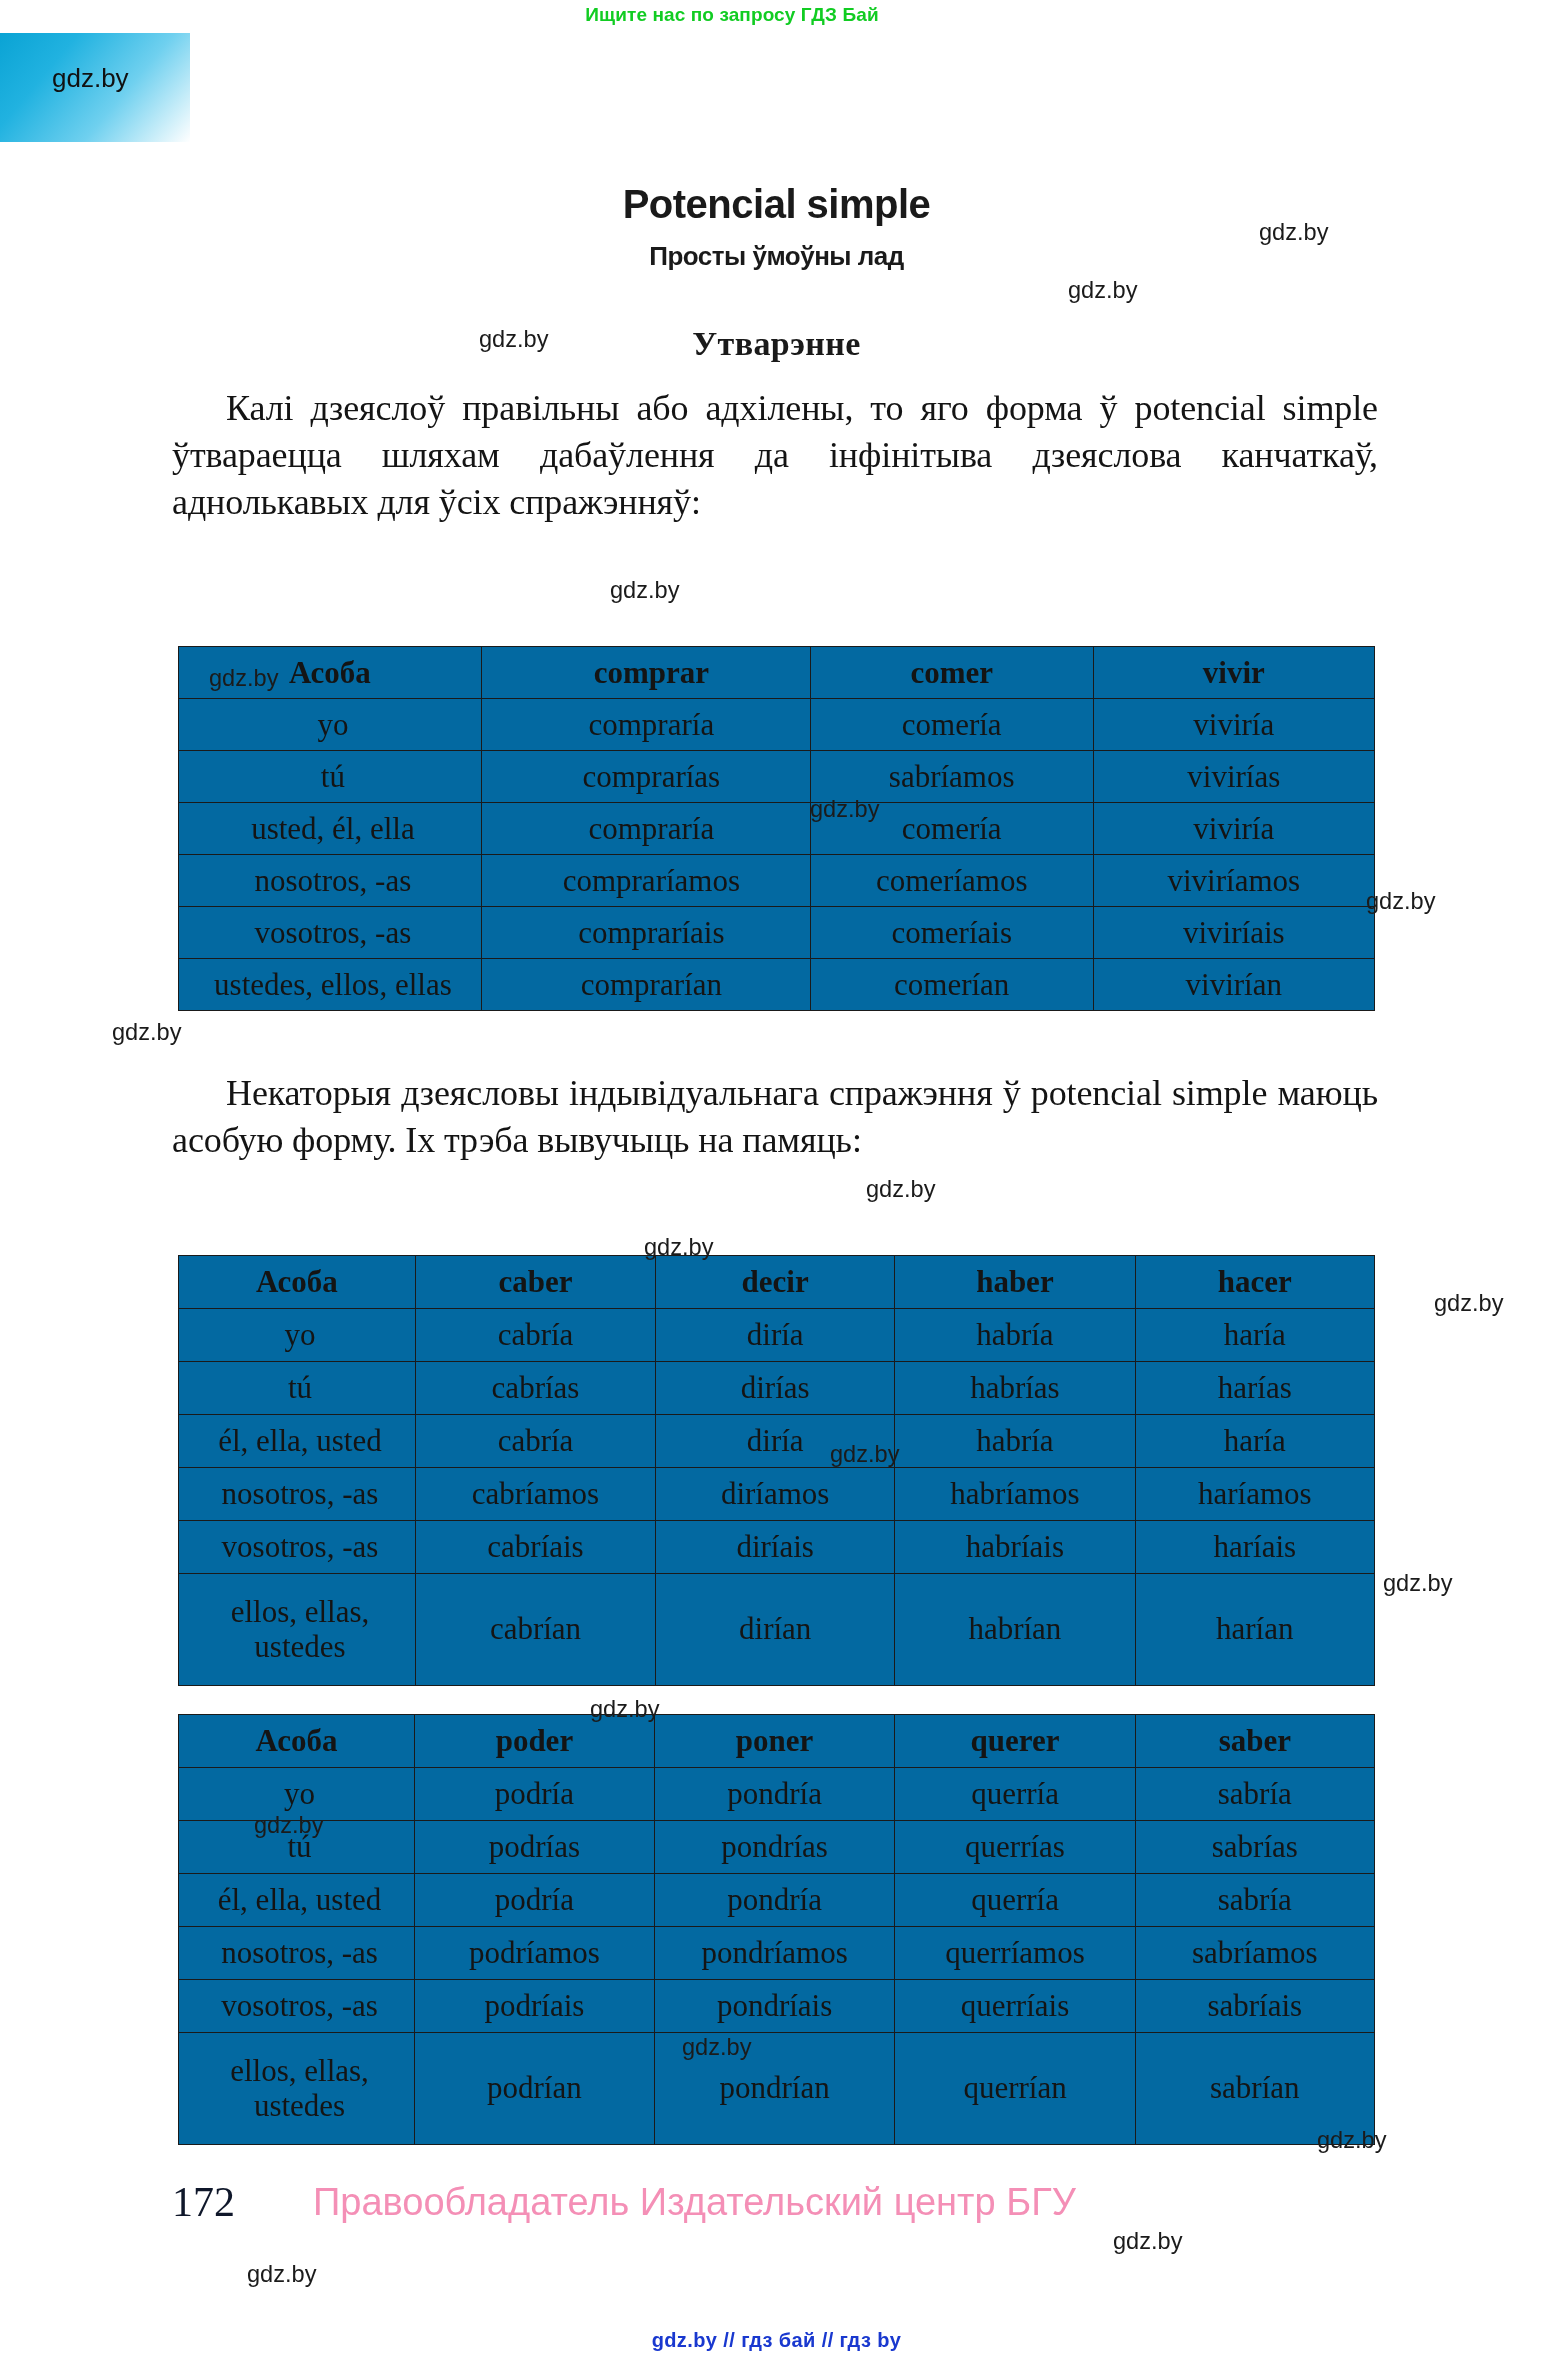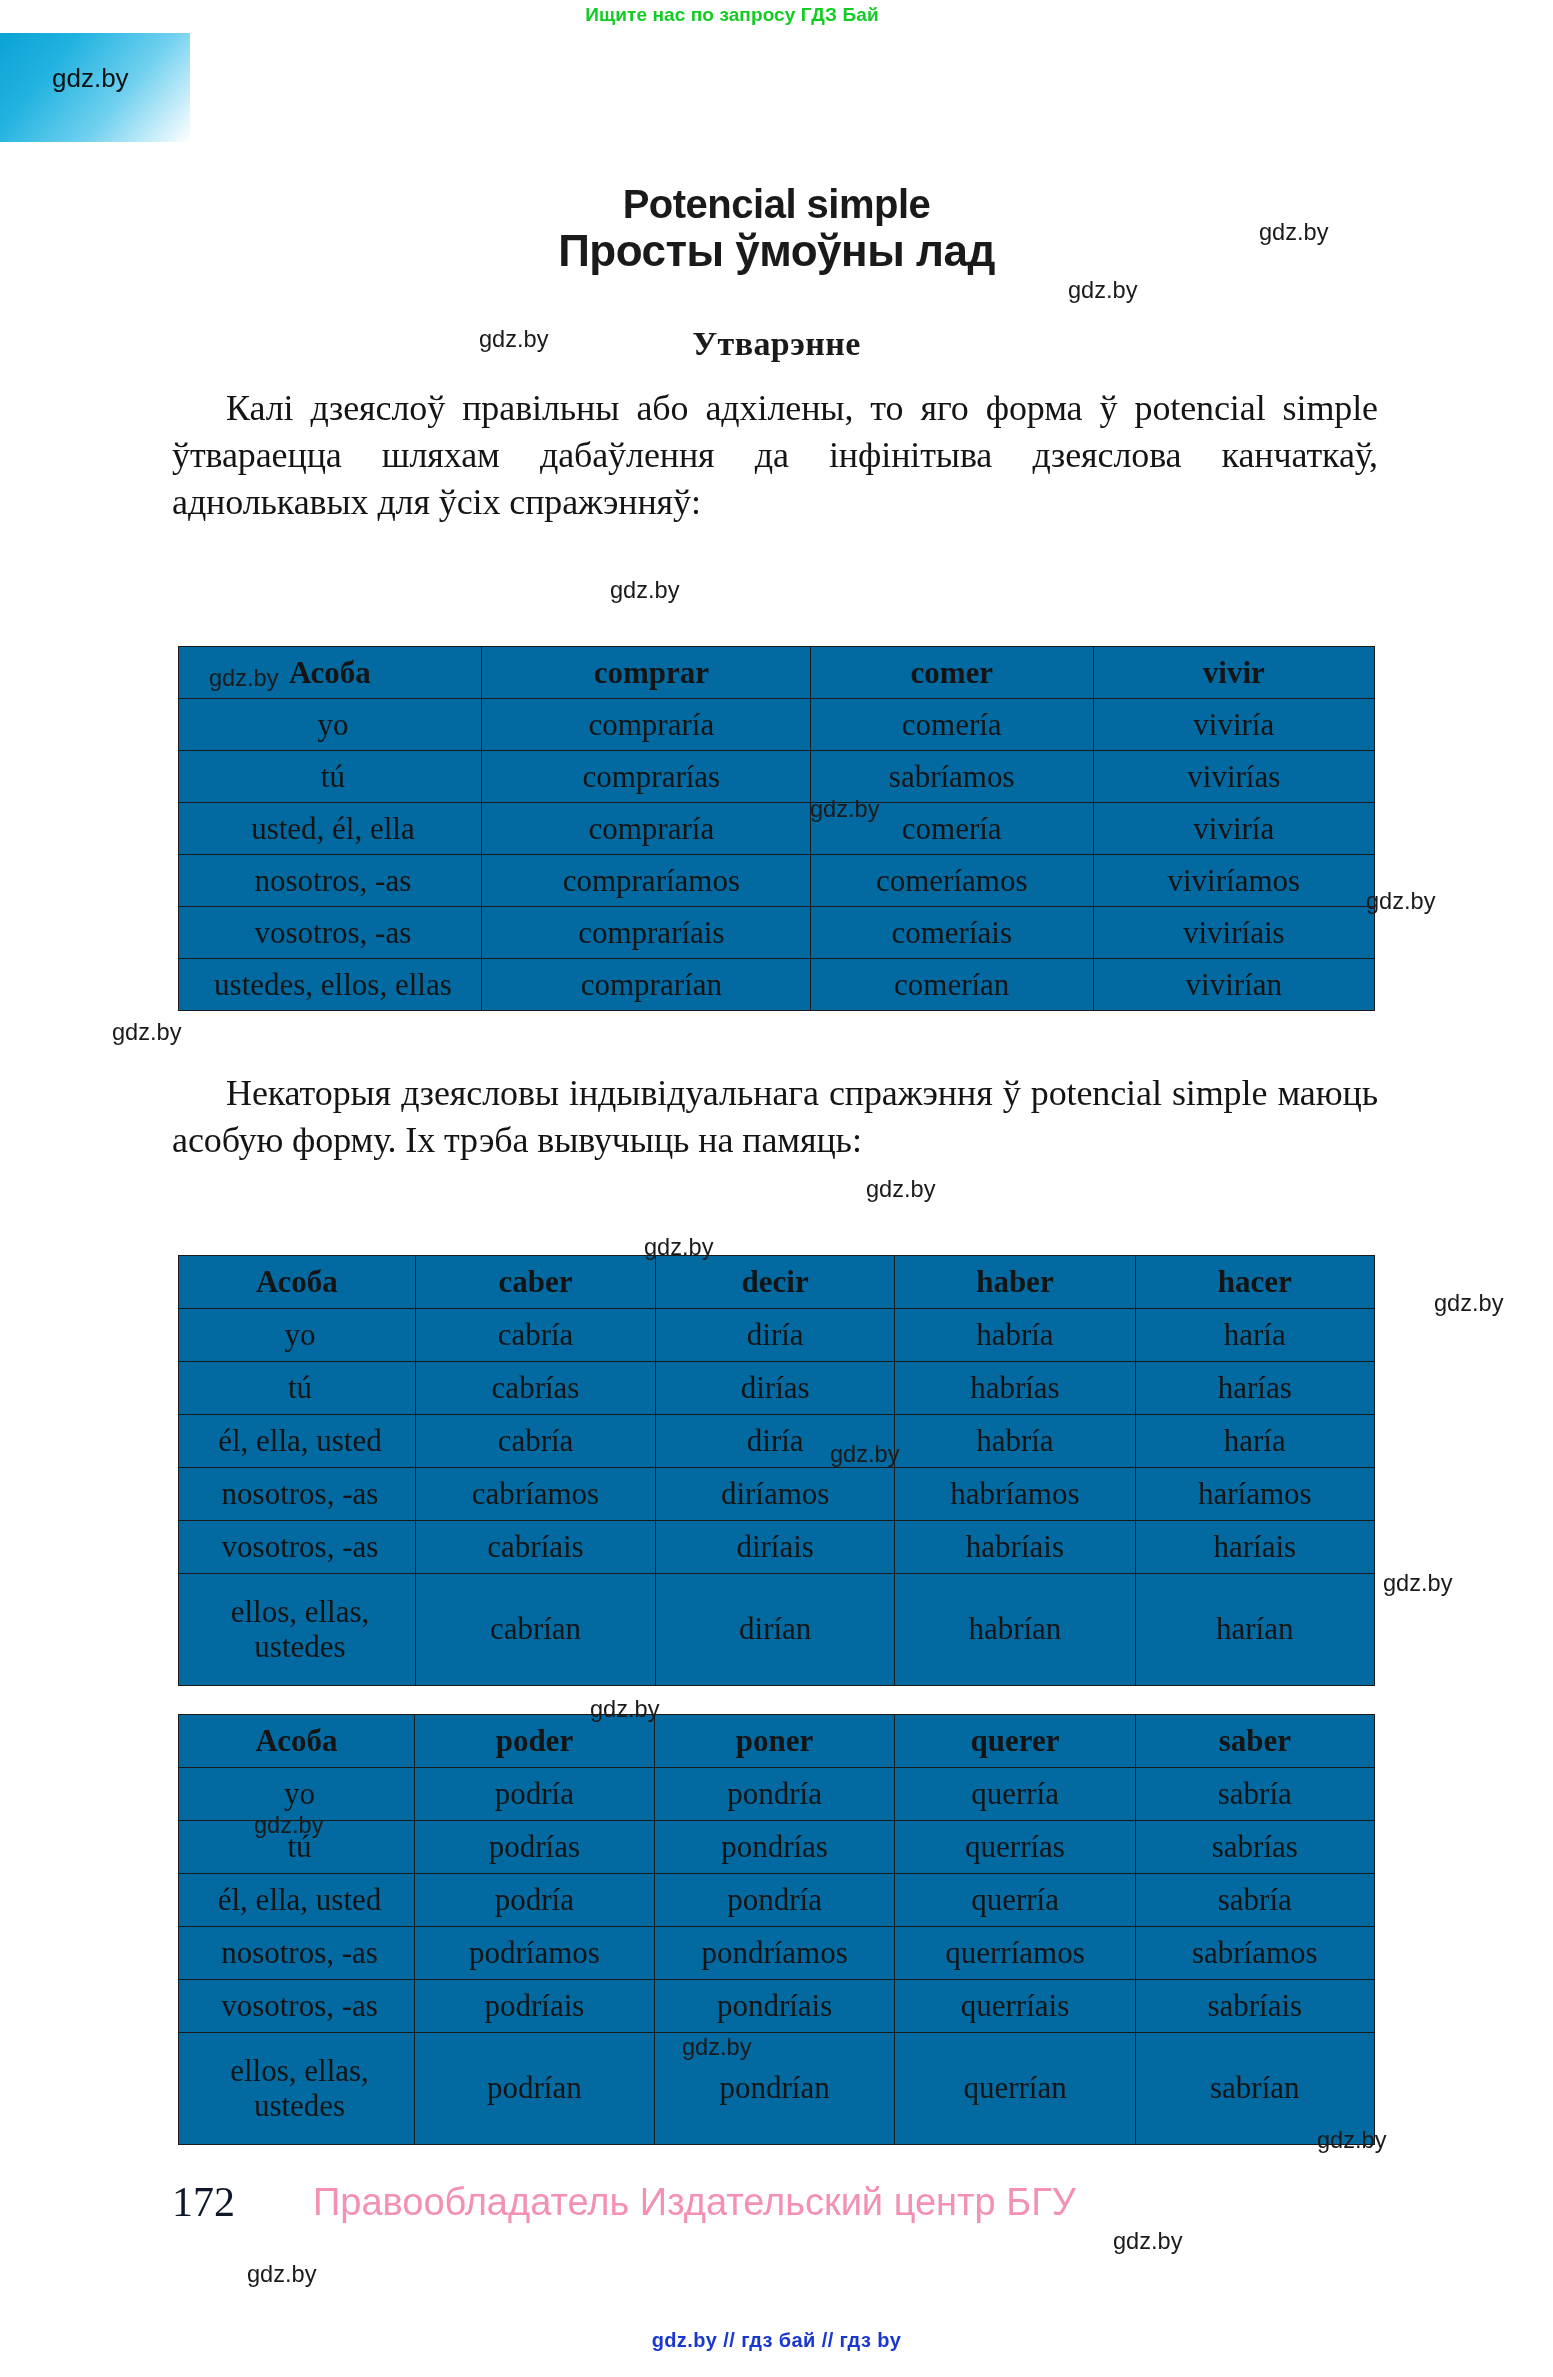--- a/index.html
+++ b/index.html
@@ -67,25 +67,25 @@
   }
   .title-main {
     font-family: "Liberation Sans", sans-serif;
     font-size: 40px;
     font-weight: bold;
     letter-spacing: -0.5px;
     line-height: 1.02;
   }
   .title-sub {
     font-family: "Liberation Sans", sans-serif;
-    font-size: 44px;
+    font-size: 26px;
     font-weight: bold;
     letter-spacing: -0.5px;
     line-height: 1.12;
-    margin-top: 1px;
+    margin-top: 17px;
   }
 
   
   .section-heading {
     position: absolute;
     left: 0;
     top: 325px;
     width: 1553px;
     text-align: center;
     font-family: "Liberation Serif", serif;

